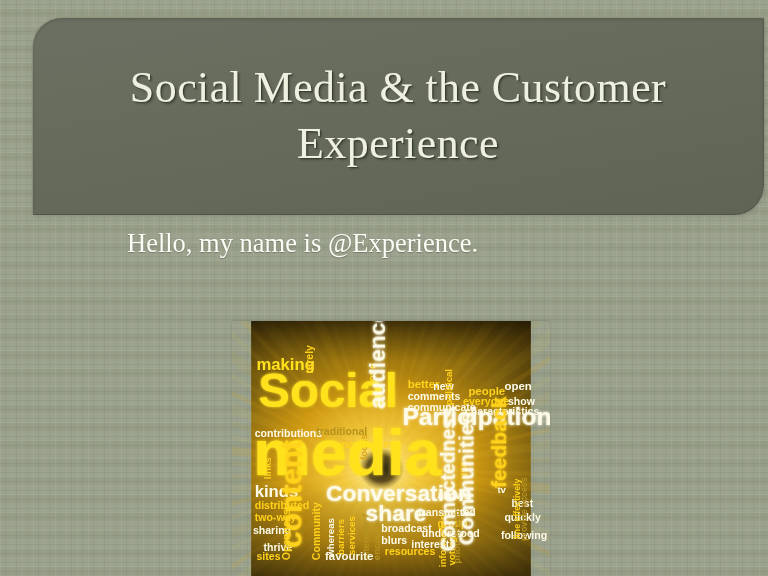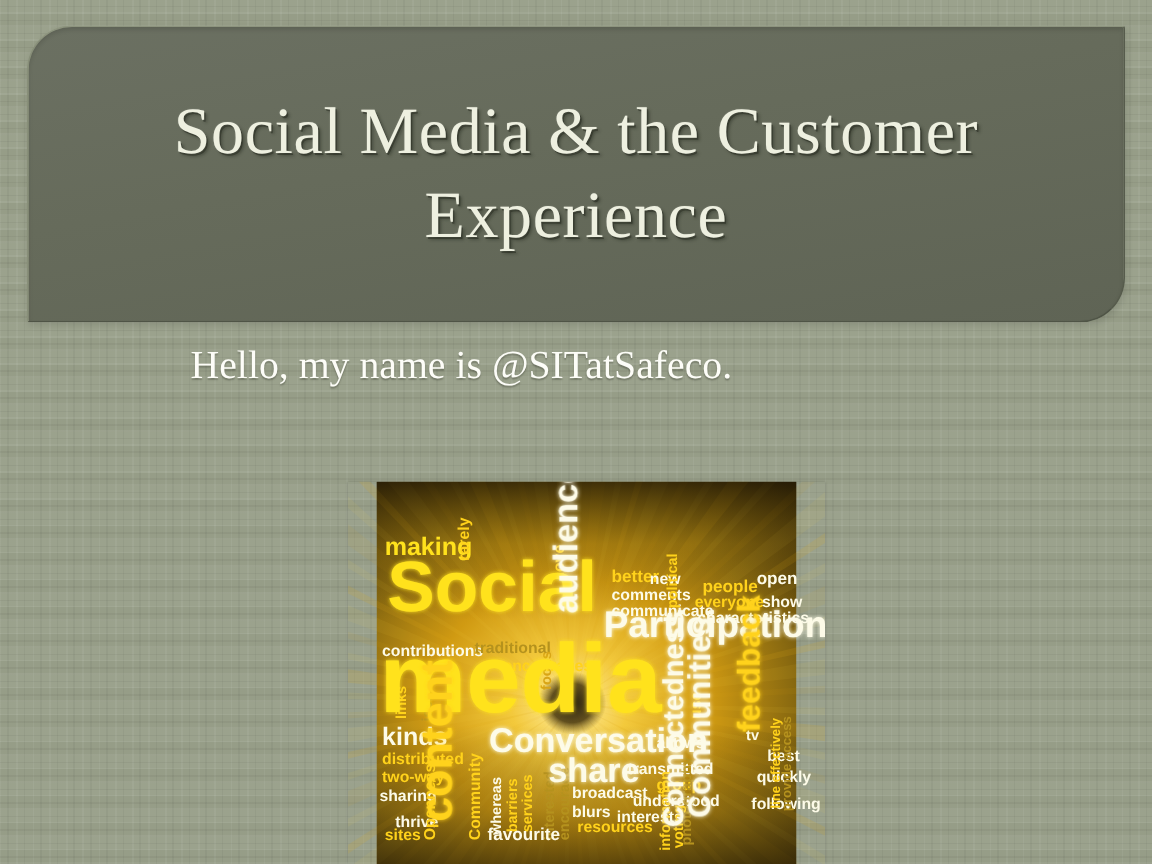--- a/index.html
+++ b/index.html
@@ -38,21 +38,21 @@
         rgba(0,0,0,0.00) 6px, rgba(0,0,0,0.00) 11px),
       repeating-linear-gradient(0deg,
         rgba(0,0,0,0.02) 0px, rgba(0,0,0,0.02) 9px,
         rgba(255,255,255,0.025) 9px, rgba(255,255,255,0.025) 18px);
     pointer-events: none;
   }
 
   
   #title-box {
     position: absolute;
-    left: 18px;
+    left: 32px;
     top: 17px;
     width: 732px;
     height: 198px;
     box-sizing: border-box;
     background: linear-gradient(170deg, #6b7062 0%, #666b5b 42%, #5f6455 100%);
     border-radius: 30px 2px 30px 2px;
     border-top: 1px solid #8d947e;
     border-left: 1px solid #888f79;
     border-right: 1px solid #565b4c;
     border-bottom: 1px solid #4f5446;
@@ -107,21 +107,21 @@
 
 <div id="slide">
 
   <div id="slide-texture"></div>
 
   <div id="title-box">
     <div id="title-text">Social Media &amp; the Customer Experience</div>
   </div>
 
   <div id="body-text">
-    <span class="line">Hello, my name is @SITatSafeco.</span>
+    <span class="line">Hello, my name is @Experience.</span>
   </div>
 
   <div id="wordcloud-figure">
     <svg id="wc-svg" width="318" height="255" viewBox="0 0 318 290" font-family="'Liberation Sans', sans-serif">
       <defs>
         <radialGradient id="burst" cx="46%" cy="58%" r="78%">
           <stop offset="0%" stop-color="#fff0a8"></stop>
           <stop offset="18%" stop-color="#f3c93c"></stop>
           <stop offset="42%" stop-color="#d09a12"></stop>
           <stop offset="68%" stop-color="#8a6a10"></stop>

